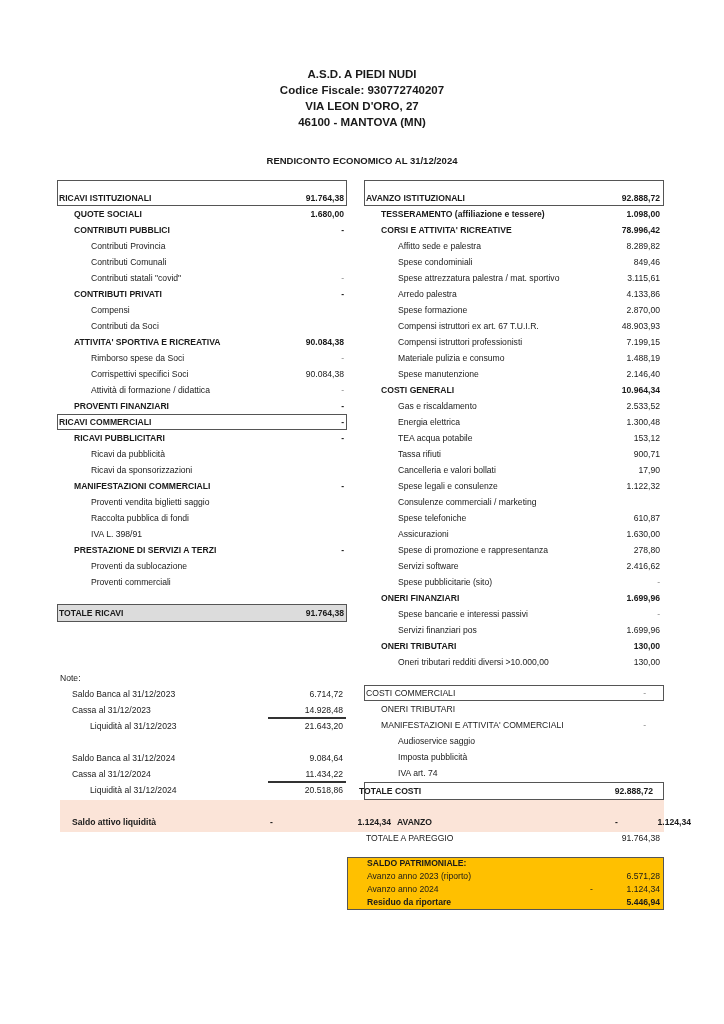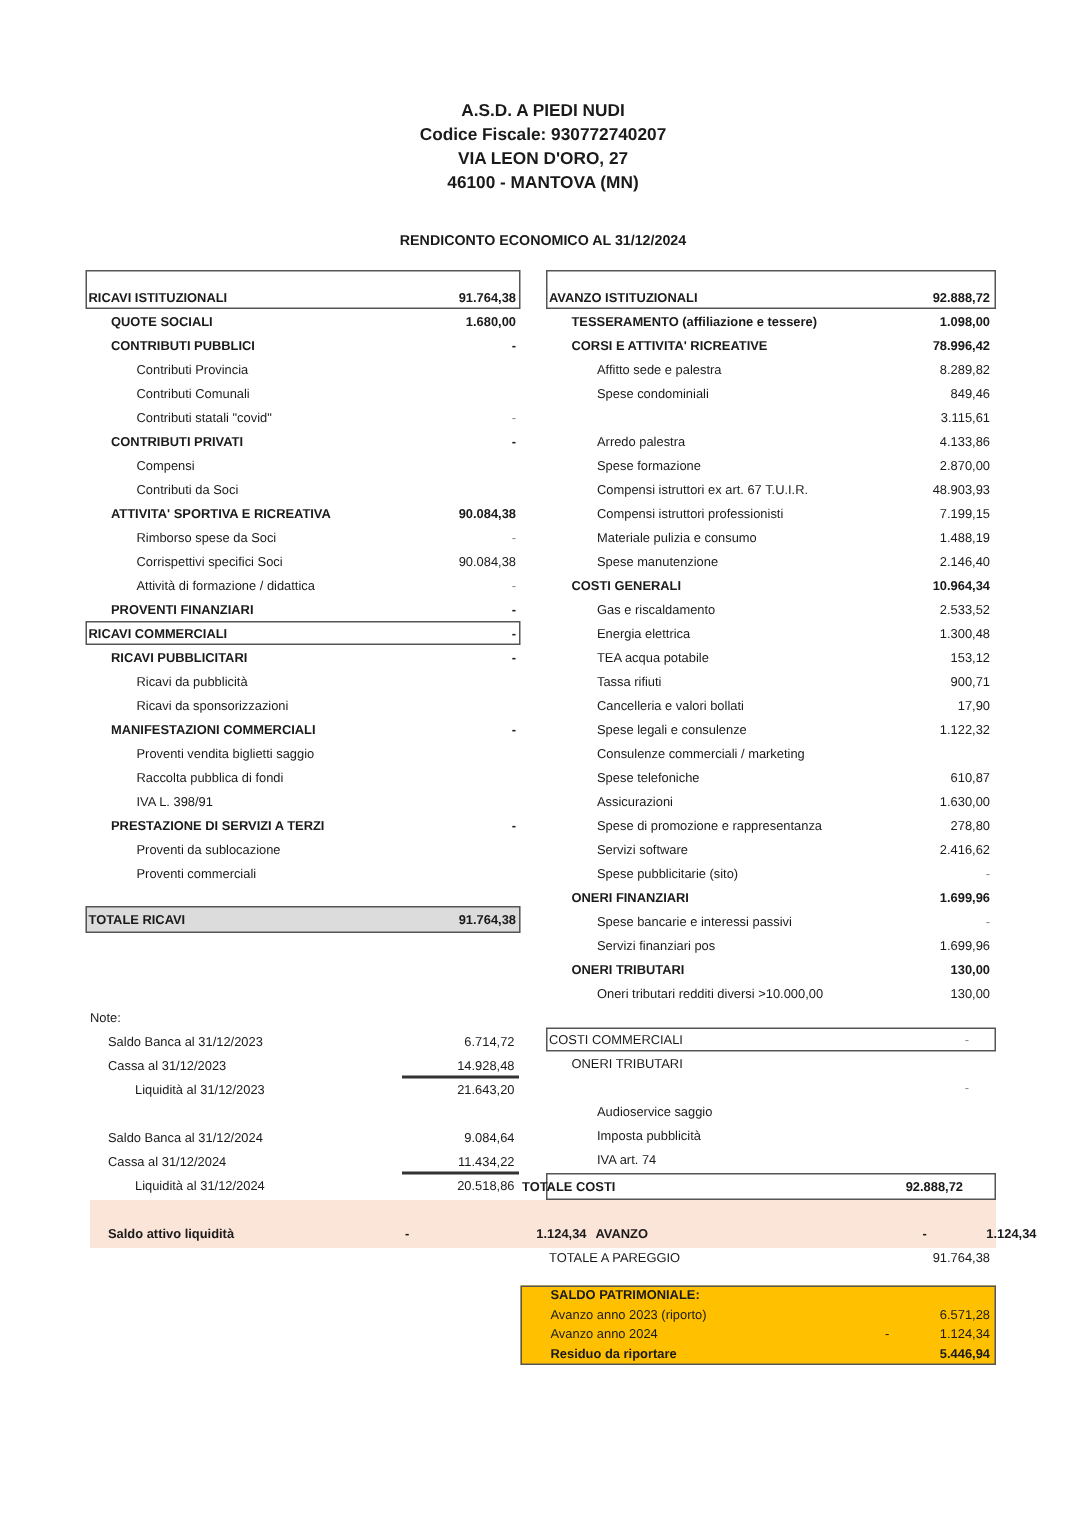--- a/index.html
+++ b/index.html
@@ -163,20 +163,21 @@
     </div>
   <div class="row" style="left:366px; top:238px; width:294px;">
       <span class="lbl l2">Affitto sede e palestra</span>
       <span class="val">8.289,82</span>
     </div>
   <div class="row" style="left:366px; top:254px; width:294px;">
       <span class="lbl l2">Spese condominiali</span>
       <span class="val">849,46</span>
     </div>
   <div class="row" style="left:366px; top:270px; width:294px;">
+      <span class="lbl l2">Spese attrezzatura palestra / mat. sportivo</span>
       <span class="val">3.115,61</span>
     </div>
   <div class="row" style="left:366px; top:286px; width:294px;">
       <span class="lbl l2">Arredo palestra</span>
       <span class="val">4.133,86</span>
     </div>
   <div class="row" style="left:366px; top:302px; width:294px;">
       <span class="lbl l2">Spese formazione</span>
       <span class="val">2.870,00</span>
     </div>
@@ -271,36 +272,37 @@
 
   <div class="row" style="left:366px; top:685px; width:294px;">
       <span class="lbl">COSTI COMMERCIALI</span>
       <span class="val muted" style="right:14px">-</span>
     </div>
   <div class="row" style="left:366px; top:701px; width:294px;">
       <span class="lbl l1">ONERI TRIBUTARI</span>
       <span class="val"></span>
     </div>
   <div class="row" style="left:366px; top:717px; width:294px;">
+      <span class="lbl l1">MANIFESTAZIONI E ATTIVITA' COMMERCIALI</span>
       <span class="val muted" style="right:14px">-</span>
     </div>
   <div class="row" style="left:366px; top:733px; width:294px;">
       <span class="lbl l2">Audioservice saggio</span>
       <span class="val"></span>
     </div>
   <div class="row" style="left:366px; top:749px; width:294px;">
       <span class="lbl l2">Imposta pubblicità</span>
       <span class="val"></span>
     </div>
   <div class="row" style="left:366px; top:765px; width:294px;">
       <span class="lbl l2">IVA art. 74</span>
       <span class="val"></span>
     </div>
 
-  <div class="row b" style="left:348px; top:783px; width:294px;">
+  <div class="row b" style="left:359px; top:783px; width:294px;">
       <span class="lbl">TOTALE COSTI</span>
       <span class="val">92.888,72</span>
     </div>
 
   <div class="row b" style="left:366px; top:814px; width:294px;margin-left:31px;">
       <span class="lbl">AVANZO</span>
       <span class="dash" style="left:218px">-</span>
       <span class="val">1.124,34</span>
     </div>
   <div class="row" style="left:366px; top:830px; width:294px;">

